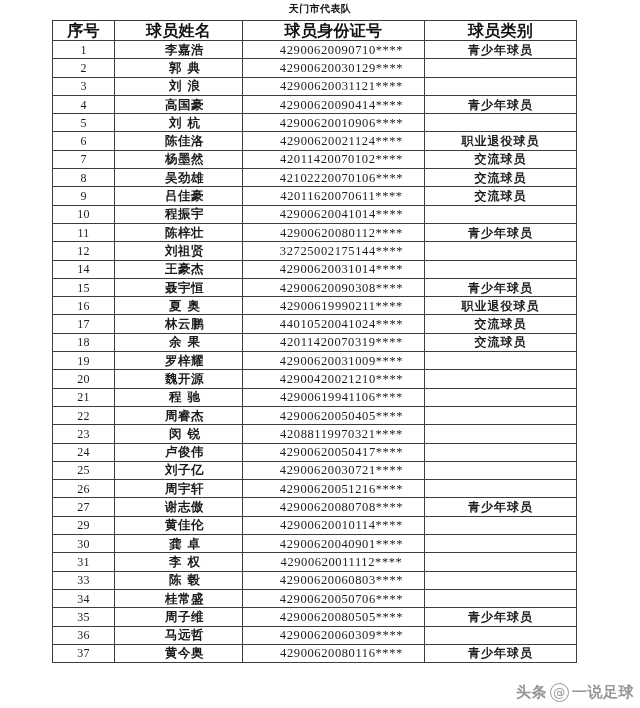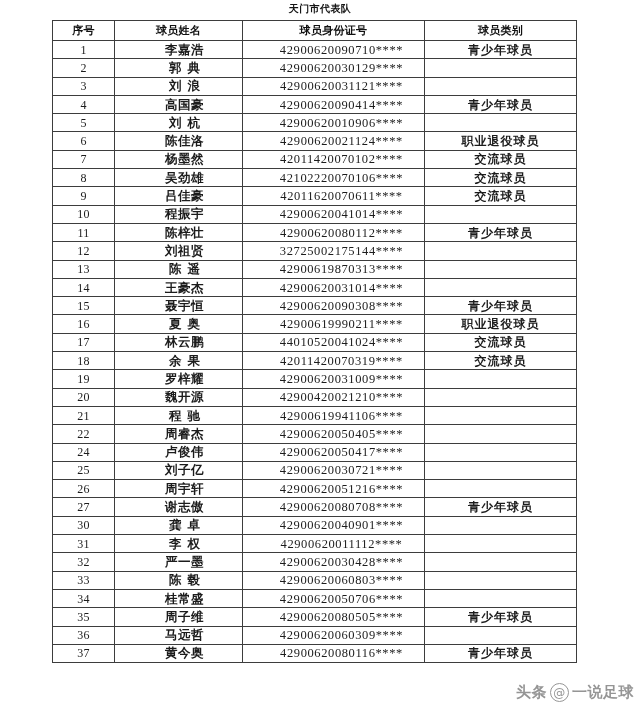--- a/index.html
+++ b/index.html
@@ -65,21 +65,21 @@
     font-size: 12px;
     line-height: 16px;
     color: #1c1c1c;
     overflow: hidden;
     white-space: nowrap;
   }
 
   table.roster thead th {
     font-family: "DejaVu Sans", "Liberation Sans", sans-serif;
     font-weight: bold;
-    font-size: 11px;
+    font-size: 16px;
     letter-spacing: 0.3px;
     height: 19px;
     color: #111;
   }
 
   table.roster tbody td.idx {
     font-family: "Liberation Serif", "DejaVu Serif", serif;
     font-size: 12px;
     letter-spacing: 0.2px;
   }
@@ -231,26 +231,20 @@
             <td class="idnum">42900620080112****</td>
             <td class="cat">青少年球员</td>
           </tr>
           <tr>
             <td class="idx">12</td>
             <td class="name">刘祖贤</td>
             <td class="idnum">32725002175144****</td>
             <td class="cat"></td>
           </tr>
           <tr>
-            <td class="idx">13</td>
-            <td class="name spaced">陈遥</td>
-            <td class="idnum">42900619870313****</td>
-            <td class="cat"></td>
-          </tr>
-          <tr>
             <td class="idx">14</td>
             <td class="name">王豪杰</td>
             <td class="idnum">42900620031014****</td>
             <td class="cat"></td>
           </tr>
           <tr>
             <td class="idx">15</td>
             <td class="name">聂宇恒</td>
             <td class="idnum">42900620090308****</td>
             <td class="cat">青少年球员</td>
@@ -291,20 +285,26 @@
             <td class="idnum">42900619941106****</td>
             <td class="cat"></td>
           </tr>
           <tr>
             <td class="idx">22</td>
             <td class="name">周睿杰</td>
             <td class="idnum">42900620050405****</td>
             <td class="cat"></td>
           </tr>
           <tr>
+            <td class="idx">23</td>
+            <td class="name spaced">闵锐</td>
+            <td class="idnum">42088119970321****</td>
+            <td class="cat"></td>
+          </tr>
+          <tr>
             <td class="idx">24</td>
             <td class="name">卢俊伟</td>
             <td class="idnum">42900620050417****</td>
             <td class="cat"></td>
           </tr>
           <tr>
             <td class="idx">25</td>
             <td class="name">刘子亿</td>
             <td class="idnum">42900620030721****</td>
             <td class="cat"></td>
@@ -315,35 +315,35 @@
             <td class="idnum">42900620051216****</td>
             <td class="cat"></td>
           </tr>
           <tr>
             <td class="idx">27</td>
             <td class="name">谢志傲</td>
             <td class="idnum">42900620080708****</td>
             <td class="cat">青少年球员</td>
           </tr>
           <tr>
+            <td class="idx">29</td>
+            <td class="name">黄佳伦</td>
+            <td class="idnum">42900620010114****</td>
+            <td class="cat"></td>
+          </tr>
+          <tr>
             <td class="idx">30</td>
             <td class="name spaced">龚卓</td>
             <td class="idnum">42900620040901****</td>
             <td class="cat"></td>
           </tr>
           <tr>
             <td class="idx">31</td>
             <td class="name spaced">李权</td>
             <td class="idnum">42900620011112****</td>
-            <td class="cat"></td>
-          </tr>
-          <tr>
-            <td class="idx">32</td>
-            <td class="name">严一墨</td>
-            <td class="idnum">42900620030428****</td>
             <td class="cat"></td>
           </tr>
           <tr>
             <td class="idx">33</td>
             <td class="name spaced">陈毂</td>
             <td class="idnum">42900620060803****</td>
             <td class="cat"></td>
           </tr>
           <tr>
             <td class="idx">34</td>

